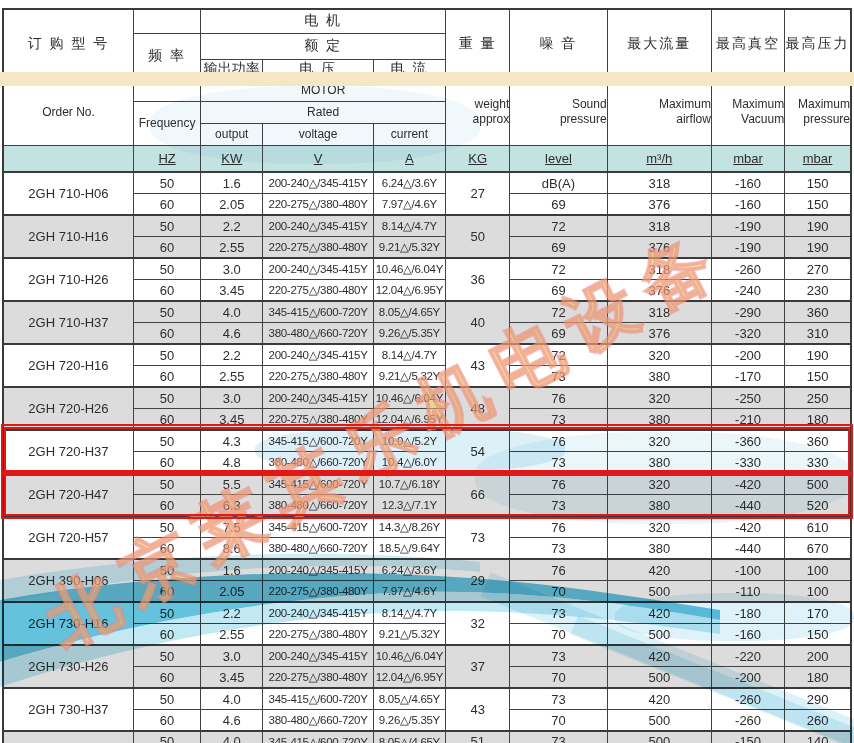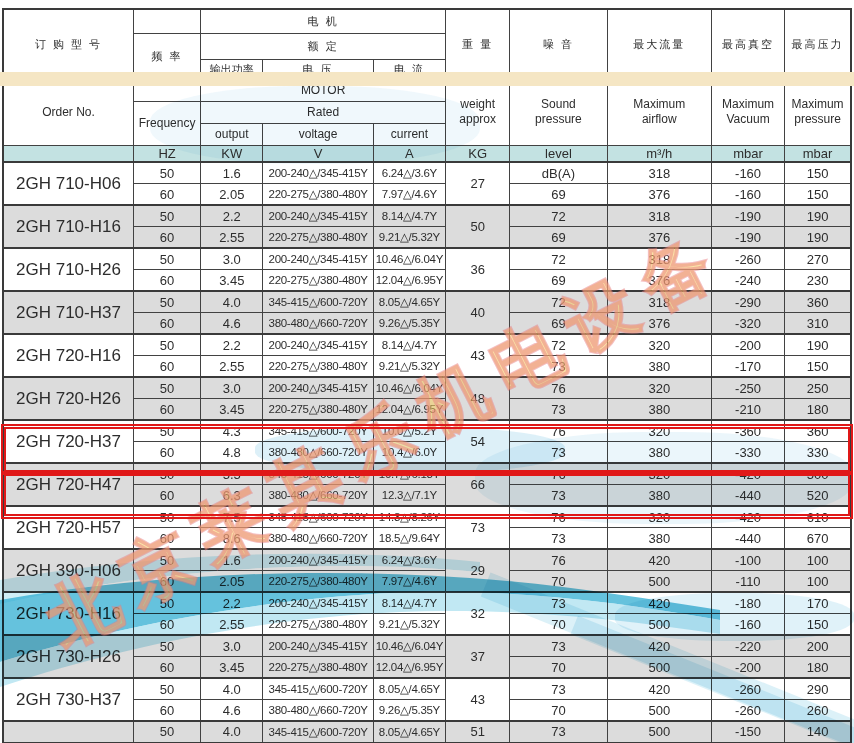--- a/index.html
+++ b/index.html
@@ -10,32 +10,32 @@
   table.spec{
     position:absolute;left:2px;top:8px;width:850px;
     border-collapse:collapse;table-layout:fixed;
     border:2px solid #3a3a3a;
   }
   .spec th,.spec td{
     border:1px solid #424242;text-align:center;vertical-align:middle;
     padding:0;overflow:hidden;white-space:nowrap;
   }
   thead th{font-weight:normal;background:#fff;}
-  tr.zh th{font-size:11px;letter-spacing:2px;}
+  tr.zh th{font-size:14px;letter-spacing:2px;}
   tr.en th{font-size:12px;letter-spacing:0;}
   tr.r1{height:24px;} tr.r2{height:26px;} tr.r3{height:20px;}
   tr.r4{height:22px;} tr.r5{height:22px;} tr.r6{height:22px;}
-  tr.units{height:17px;}
+  tr.units{height:27px;text-decoration:underline;}
   tr.units th{background:#c3e2e2;font-size:13px;letter-spacing:0;}
-  .two-line span{display:block;line-height:1.25;}
+  .two-line span{display:block;line-height:1.25;text-align:right;}
   tbody tr{height:21.5px;}
   tbody td{font-size:13px;background:#fff;}
   tbody tr.gray td{background:#dcdcdc;}
   tbody td.volt{font-size:11.5px;letter-spacing:-0.3px;}
-  tbody td.model{font-size:17px;}
+  tbody td.model{font-size:13px;}
   tr.grp-top th,tr.grp-top td{border-top:2px solid #3a3a3a;}
 
   
   .ov{position:absolute;pointer-events:none;}
   .band-cream{left:0;top:72px;width:854px;height:14px;background:#f5e6c4;z-index:5;}
   .wave{left:0;top:540px;width:854px;height:175px;z-index:4;mix-blend-mode:multiply;}
   .patch{z-index:4;mix-blend-mode:multiply;border-radius:45%;}
   .p1{left:255px;top:427px;width:310px;height:46px;background:rgba(143,206,231,0.30);}
   .p2{left:475px;top:432px;width:378px;height:92px;background:rgba(166,216,238,0.22);}
   .p3{left:615px;top:593px;width:239px;height:48px;background:rgba(152,211,235,0.30);}

